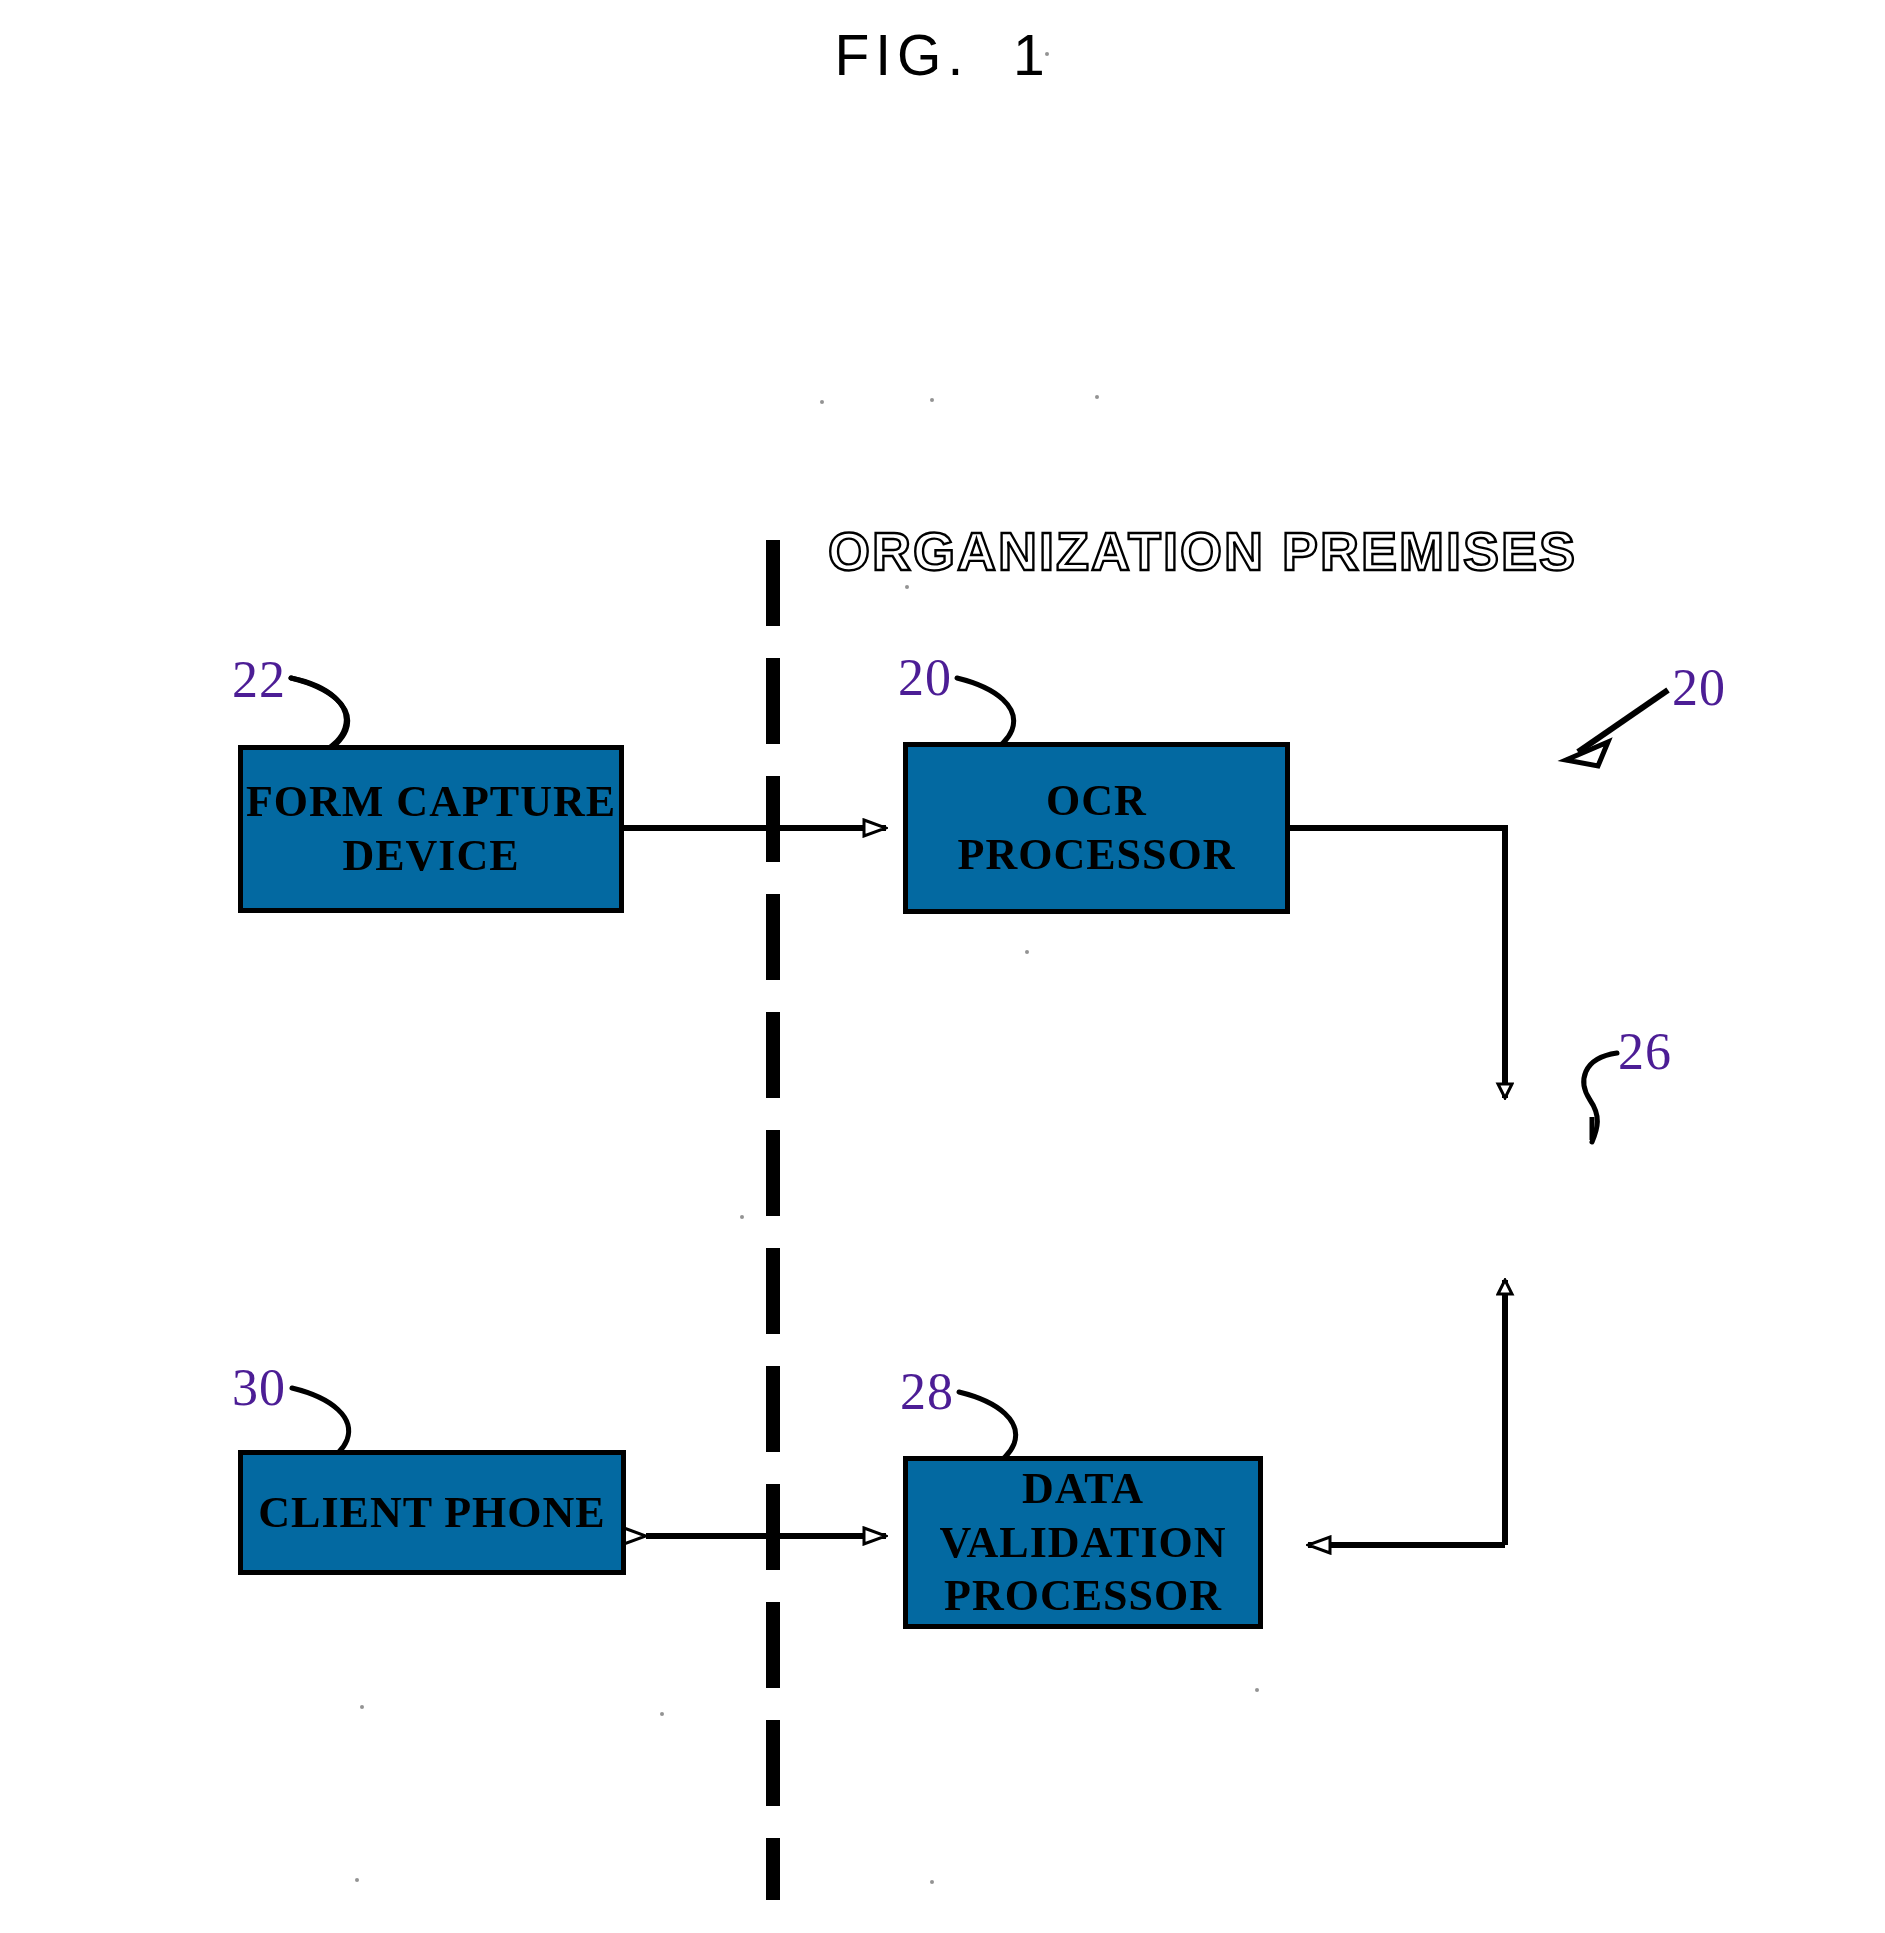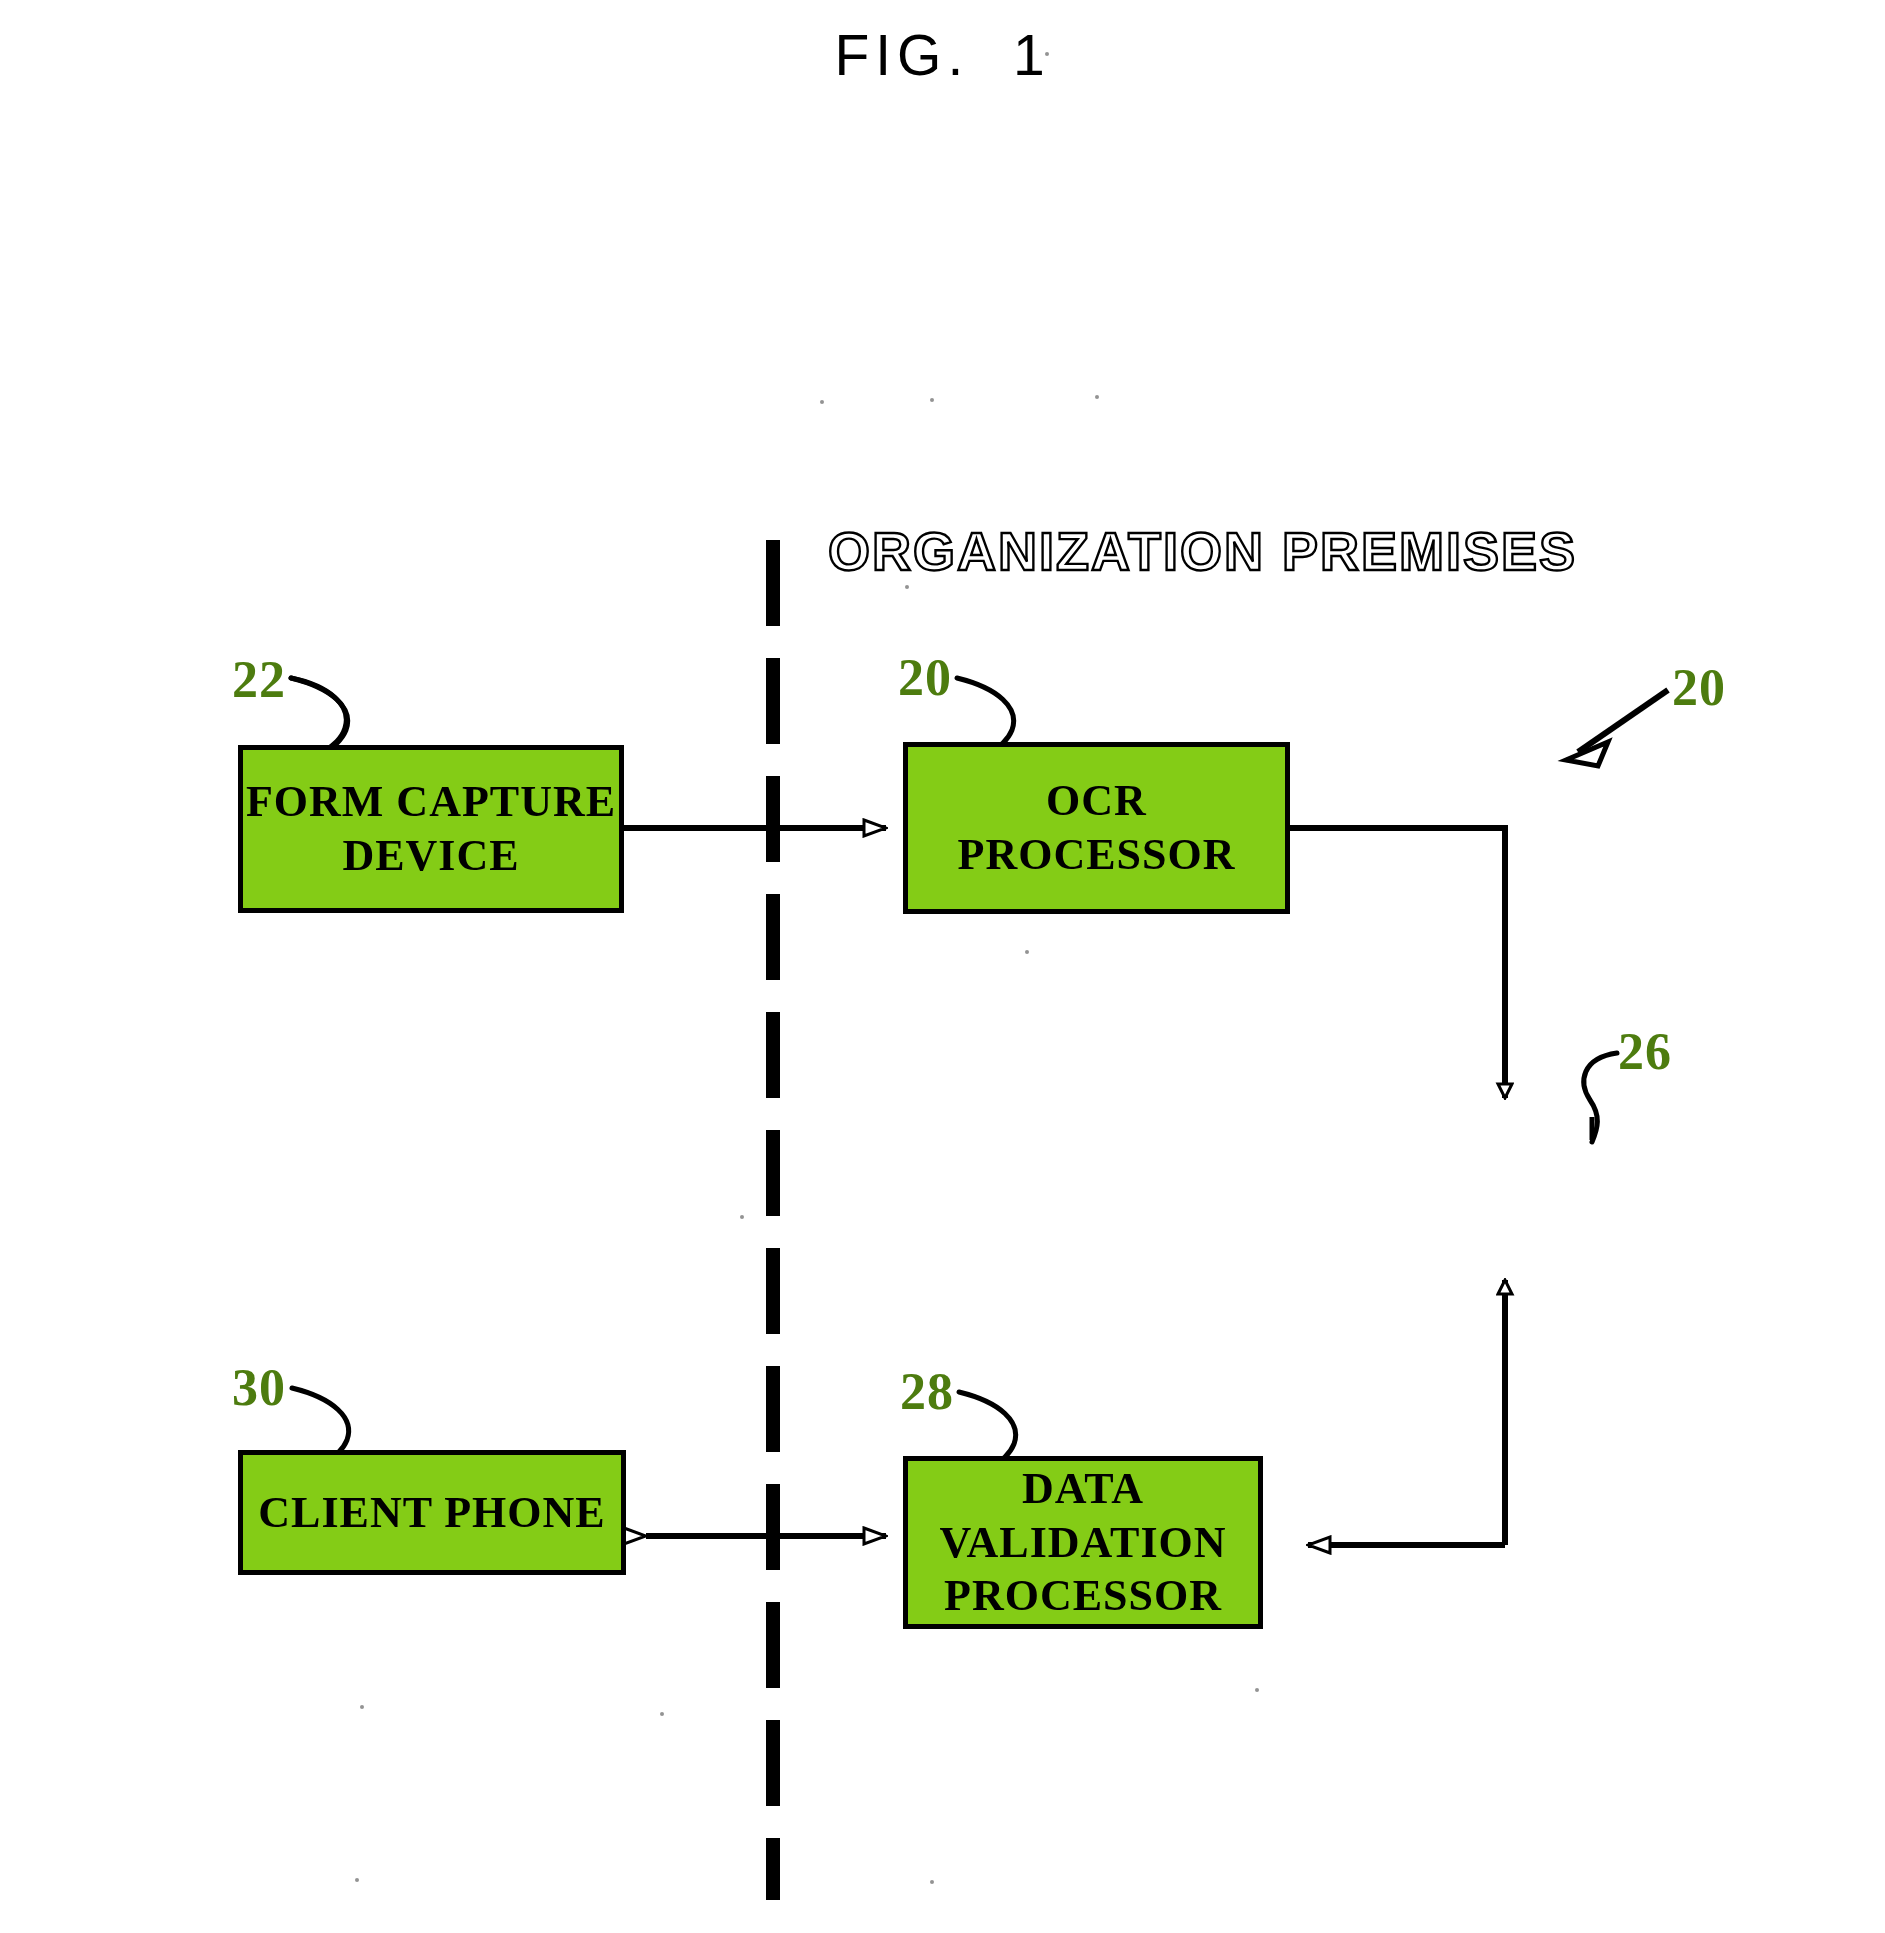--- a/index.html
+++ b/index.html
@@ -56,21 +56,21 @@
         to bottom,
         #000 0px, #000 86px,
         rgba(0,0,0,0) 86px, rgba(0,0,0,0) 118px);
   }
 
   
   .block {
     position: absolute;
     box-sizing: border-box;
     border: 5px solid #000;
-    background: #84cc16;
+    background: #0369a1;
     display: flex;
     align-items: center;
     justify-content: center;
     text-align: center;
     color: #000;
     font-family: "Liberation Serif", "DejaVu Serif", serif;
     font-weight: 700;
     font-size: 44px;
     line-height: 1.22;
     letter-spacing: 1px;
@@ -80,23 +80,23 @@
   #block-form-capture { left: 238px;  top: 745px;  width: 386px; height: 168px; }
   #block-ocr          { left: 903px;  top: 742px;  width: 387px; height: 172px; text-align: center; }
   #block-database     { left: 1358px; top: 1115px; width: 296px; height: 147px; }
   #block-client-phone { left: 238px;  top: 1450px; width: 388px; height: 125px; }
   #block-validation   { left: 903px;  top: 1456px; width: 360px; height: 173px; }
 
   
   .ref-num {
     position: absolute;
     font-family: "Liberation Serif", "DejaVu Serif", serif;
-    font-weight: 700;
+    font-weight: 400;
     font-size: 52px;
-    color: #4d7c0f;
+    color: #4c1d95;
     letter-spacing: 1px;
   }
   #ref-22 { left: 232px;  top: 650px; }
   #ref-24 { left: 898px;  top: 648px; }
   #ref-26 { left: 1618px; top: 1022px; }
   #ref-28 { left: 900px;  top: 1362px; }
   #ref-30 { left: 232px;  top: 1358px; }
   #ref-20 { left: 1672px; top: 658px; }
 
   

